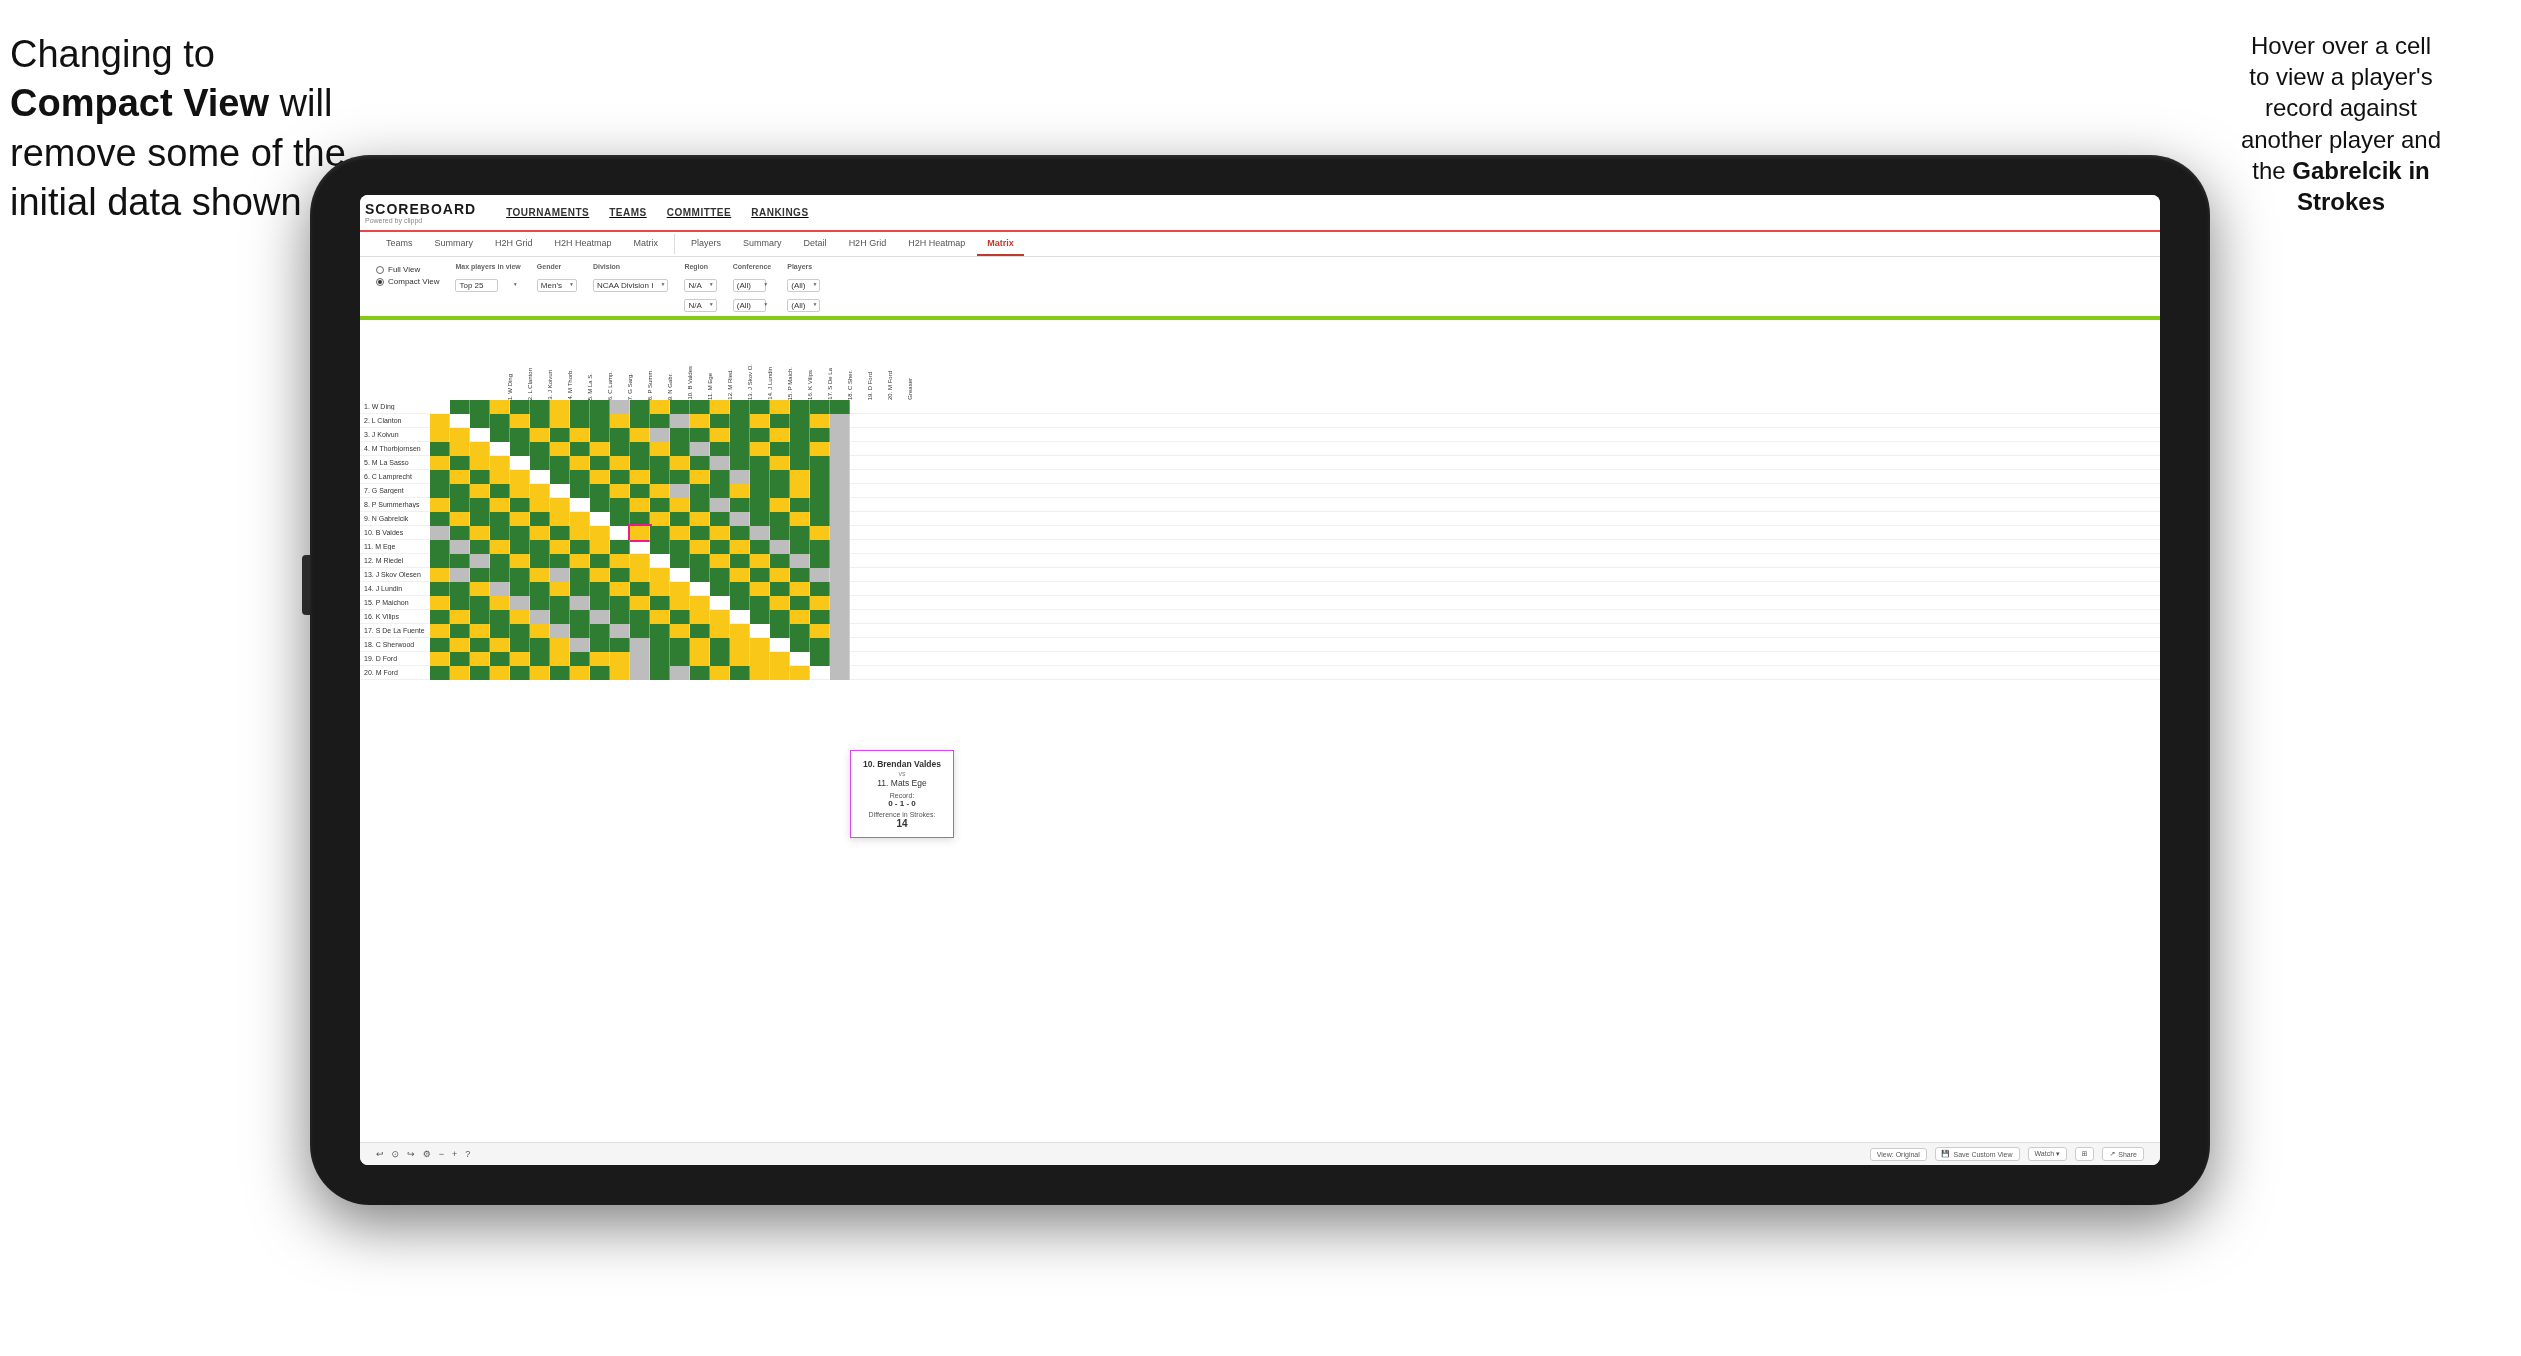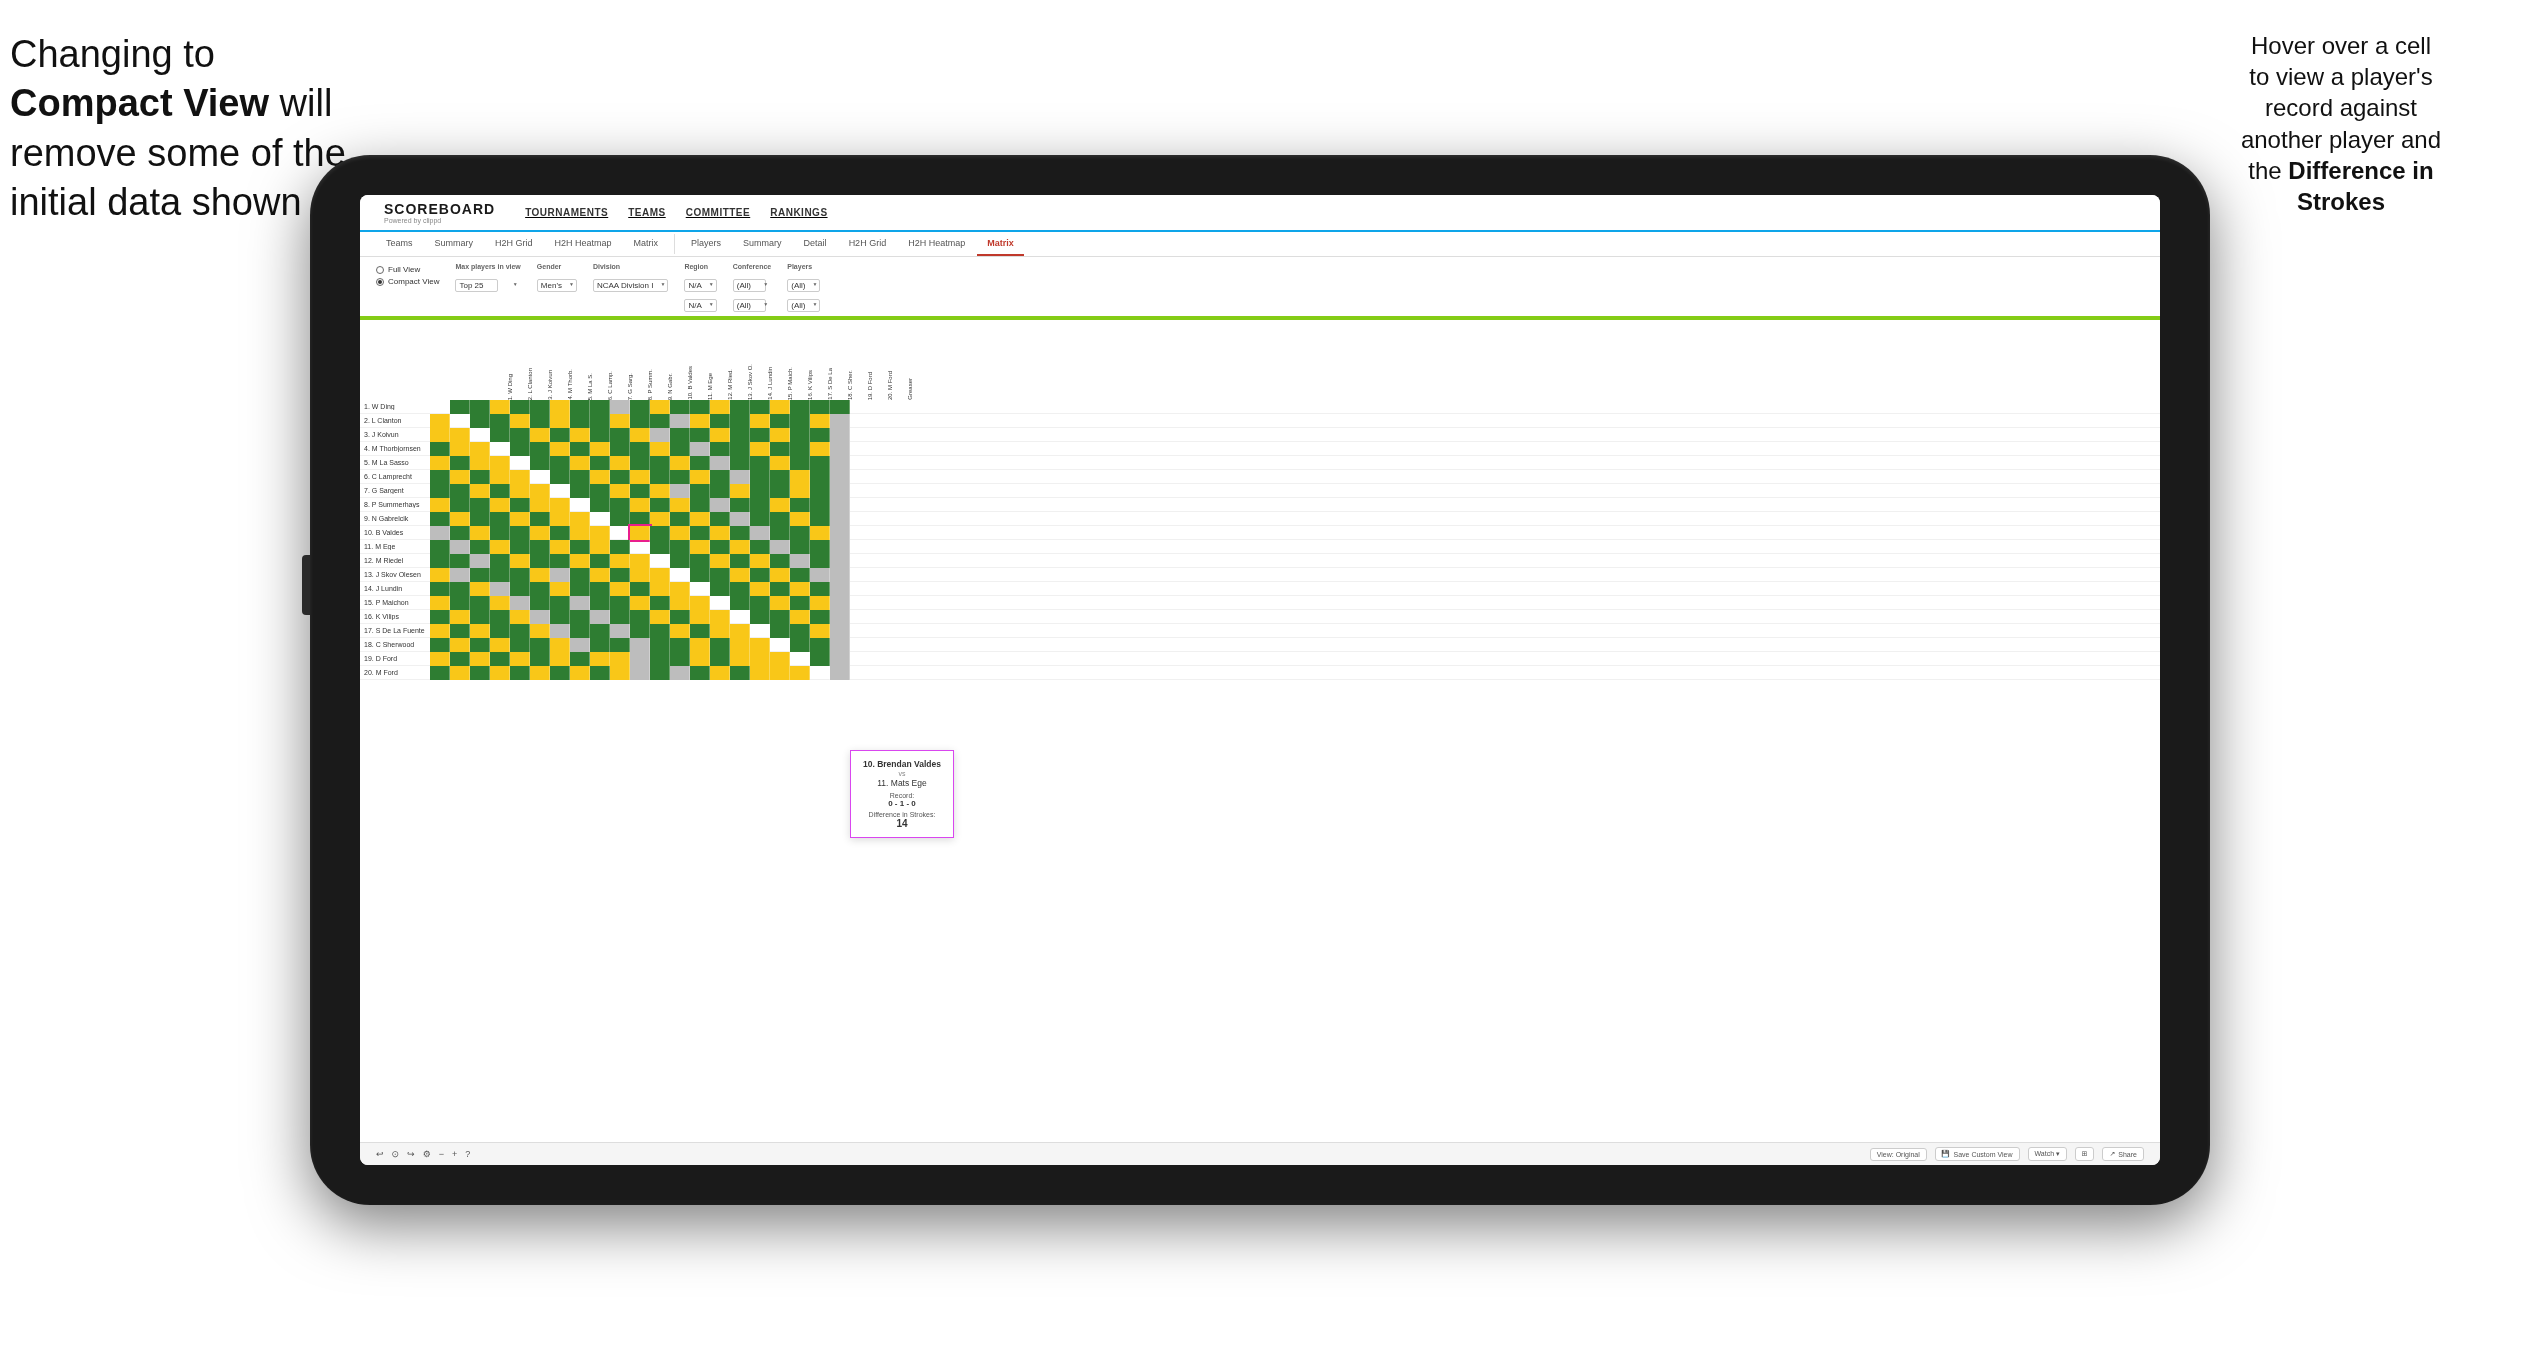--- a/index.html
+++ b/index.html
@@ -90,22 +90,22 @@
       height: 100%;
       background: #fff;
       display: flex;
       flex-direction: column;
       font-size: 11px;
     }
 
     
     .top-nav {
       background: #fff;
-      border-bottom: 2px solid #0ea5e9;
-      padding: 6px 24px;
+      border-bottom: 2px solid #ef4444;
+      padding: 6px 5px;
       display: flex;
       align-items: center;
       gap: 20px;
     }
 
     .logo-area {
       display: flex;
       flex-direction: column;
       margin-right: 10px;
     }
@@ -393,21 +393,21 @@
   <strong>Compact View</strong><span> will</span><br>
   <span>remove some of the</span><br>
   <span>initial data shown</span>
 </div>
 
 <div class="annotation-right">
   <span>Hover over a cell</span><br>
   <span>to view a player's</span><br>
   <span>record against</span><br>
   <span>another player and</span><br>
-  <span>the </span><strong>Difference in</strong><br>
+  <span>the </span><strong>Gabrelcik in</strong><br>
   <strong>Strokes</strong>
 </div>
 
 <svg class="arrows-overlay">
 
   <line x1="340" y1="280" x2="720" y2="480" stroke="#e91e8c" stroke-width="3" marker-end="url(#arrowhead)"></line>
 
   <line x1="2050" y1="300" x2="1600" y2="620" stroke="#e91e8c" stroke-width="3" marker-end="url(#arrowhead2)"></line>
   <defs>
     <marker id="arrowhead" markerWidth="8" markerHeight="8" refX="6" refY="3" orient="auto">

